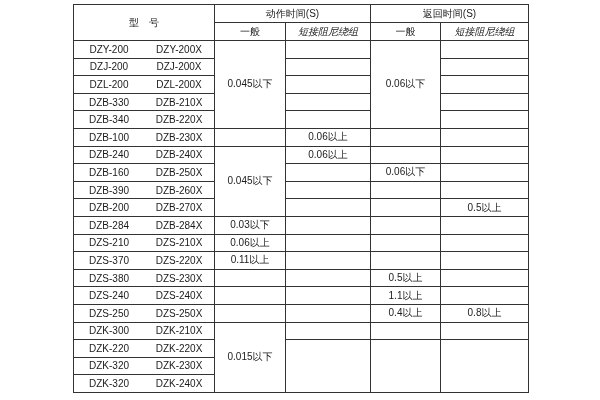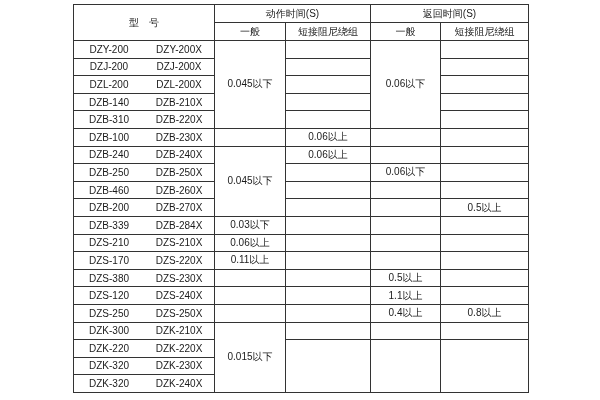--- a/index.html
+++ b/index.html
@@ -36,21 +36,21 @@
     font-weight: normal;
     text-align: center;
     vertical-align: middle;
     white-space: nowrap;
     overflow: hidden;
     color: #1a1a1a;
     background: #ffffff;
   }
   tr.hdr    { height: 18px; }
   tr.data   { height: 17.6px; }
-  th.damp-hdr { font-size: 9px; }
+  th.damp-hdr { font-size: 9px; font-style: italic; }
   td.model-cell { padding: 0; }
   .model-wrap {
     display: flex;
     width: 100%;
   }
   .model-wrap span {
     display: block;
     width: 50%;
     text-align: center;
   }
@@ -112,32 +112,32 @@
               <span>DZL-200X</span>
             </div>
           </td>
       <td></td>
       <td></td>
     </tr>
 
     <tr class="data">
       <td class="model-cell">
             <div class="model-wrap">
-              <span>DZB-140</span>
+              <span>DZB-330</span>
               <span>DZB-210X</span>
             </div>
           </td>
       <td></td>
       <td></td>
     </tr>
 
     <tr class="data">
       <td class="model-cell">
             <div class="model-wrap">
-              <span>DZB-310</span>
+              <span>DZB-340</span>
               <span>DZB-220X</span>
             </div>
           </td>
       <td></td>
       <td></td>
     </tr>
 
     <tr class="data">
       <td class="model-cell">
             <div class="model-wrap">
@@ -160,33 +160,33 @@
           </td>
       <td rowspan="4">0.045以下</td>
       <td>0.06以上</td>
       <td></td>
       <td></td>
     </tr>
 
     <tr class="data">
       <td class="model-cell">
             <div class="model-wrap">
-              <span>DZB-250</span>
+              <span>DZB-160</span>
               <span>DZB-250X</span>
             </div>
           </td>
       <td></td>
       <td>0.06以下</td>
       <td></td>
     </tr>
 
     <tr class="data">
       <td class="model-cell">
             <div class="model-wrap">
-              <span>DZB-460</span>
+              <span>DZB-390</span>
               <span>DZB-260X</span>
             </div>
           </td>
       <td></td>
       <td></td>
       <td></td>
     </tr>
 
     <tr class="data">
       <td class="model-cell">
@@ -196,21 +196,21 @@
             </div>
           </td>
       <td></td>
       <td></td>
       <td>0.5以上</td>
     </tr>
 
     <tr class="data">
       <td class="model-cell">
             <div class="model-wrap">
-              <span>DZB-339</span>
+              <span>DZB-284</span>
               <span>DZB-284X</span>
             </div>
           </td>
       <td>0.03以下</td>
       <td></td>
       <td></td>
       <td></td>
     </tr>
 
     <tr class="data">
@@ -222,21 +222,21 @@
           </td>
       <td>0.06以上</td>
       <td></td>
       <td></td>
       <td></td>
     </tr>
 
     <tr class="data">
       <td class="model-cell">
             <div class="model-wrap">
-              <span>DZS-170</span>
+              <span>DZS-370</span>
               <span>DZS-220X</span>
             </div>
           </td>
       <td>0.11以上</td>
       <td></td>
       <td></td>
       <td></td>
     </tr>
 
     <tr class="data">
@@ -248,21 +248,21 @@
           </td>
       <td></td>
       <td></td>
       <td>0.5以上</td>
       <td></td>
     </tr>
 
     <tr class="data">
       <td class="model-cell">
             <div class="model-wrap">
-              <span>DZS-120</span>
+              <span>DZS-240</span>
               <span>DZS-240X</span>
             </div>
           </td>
       <td></td>
       <td></td>
       <td>1.1以上</td>
       <td></td>
     </tr>
 
     <tr class="data">

